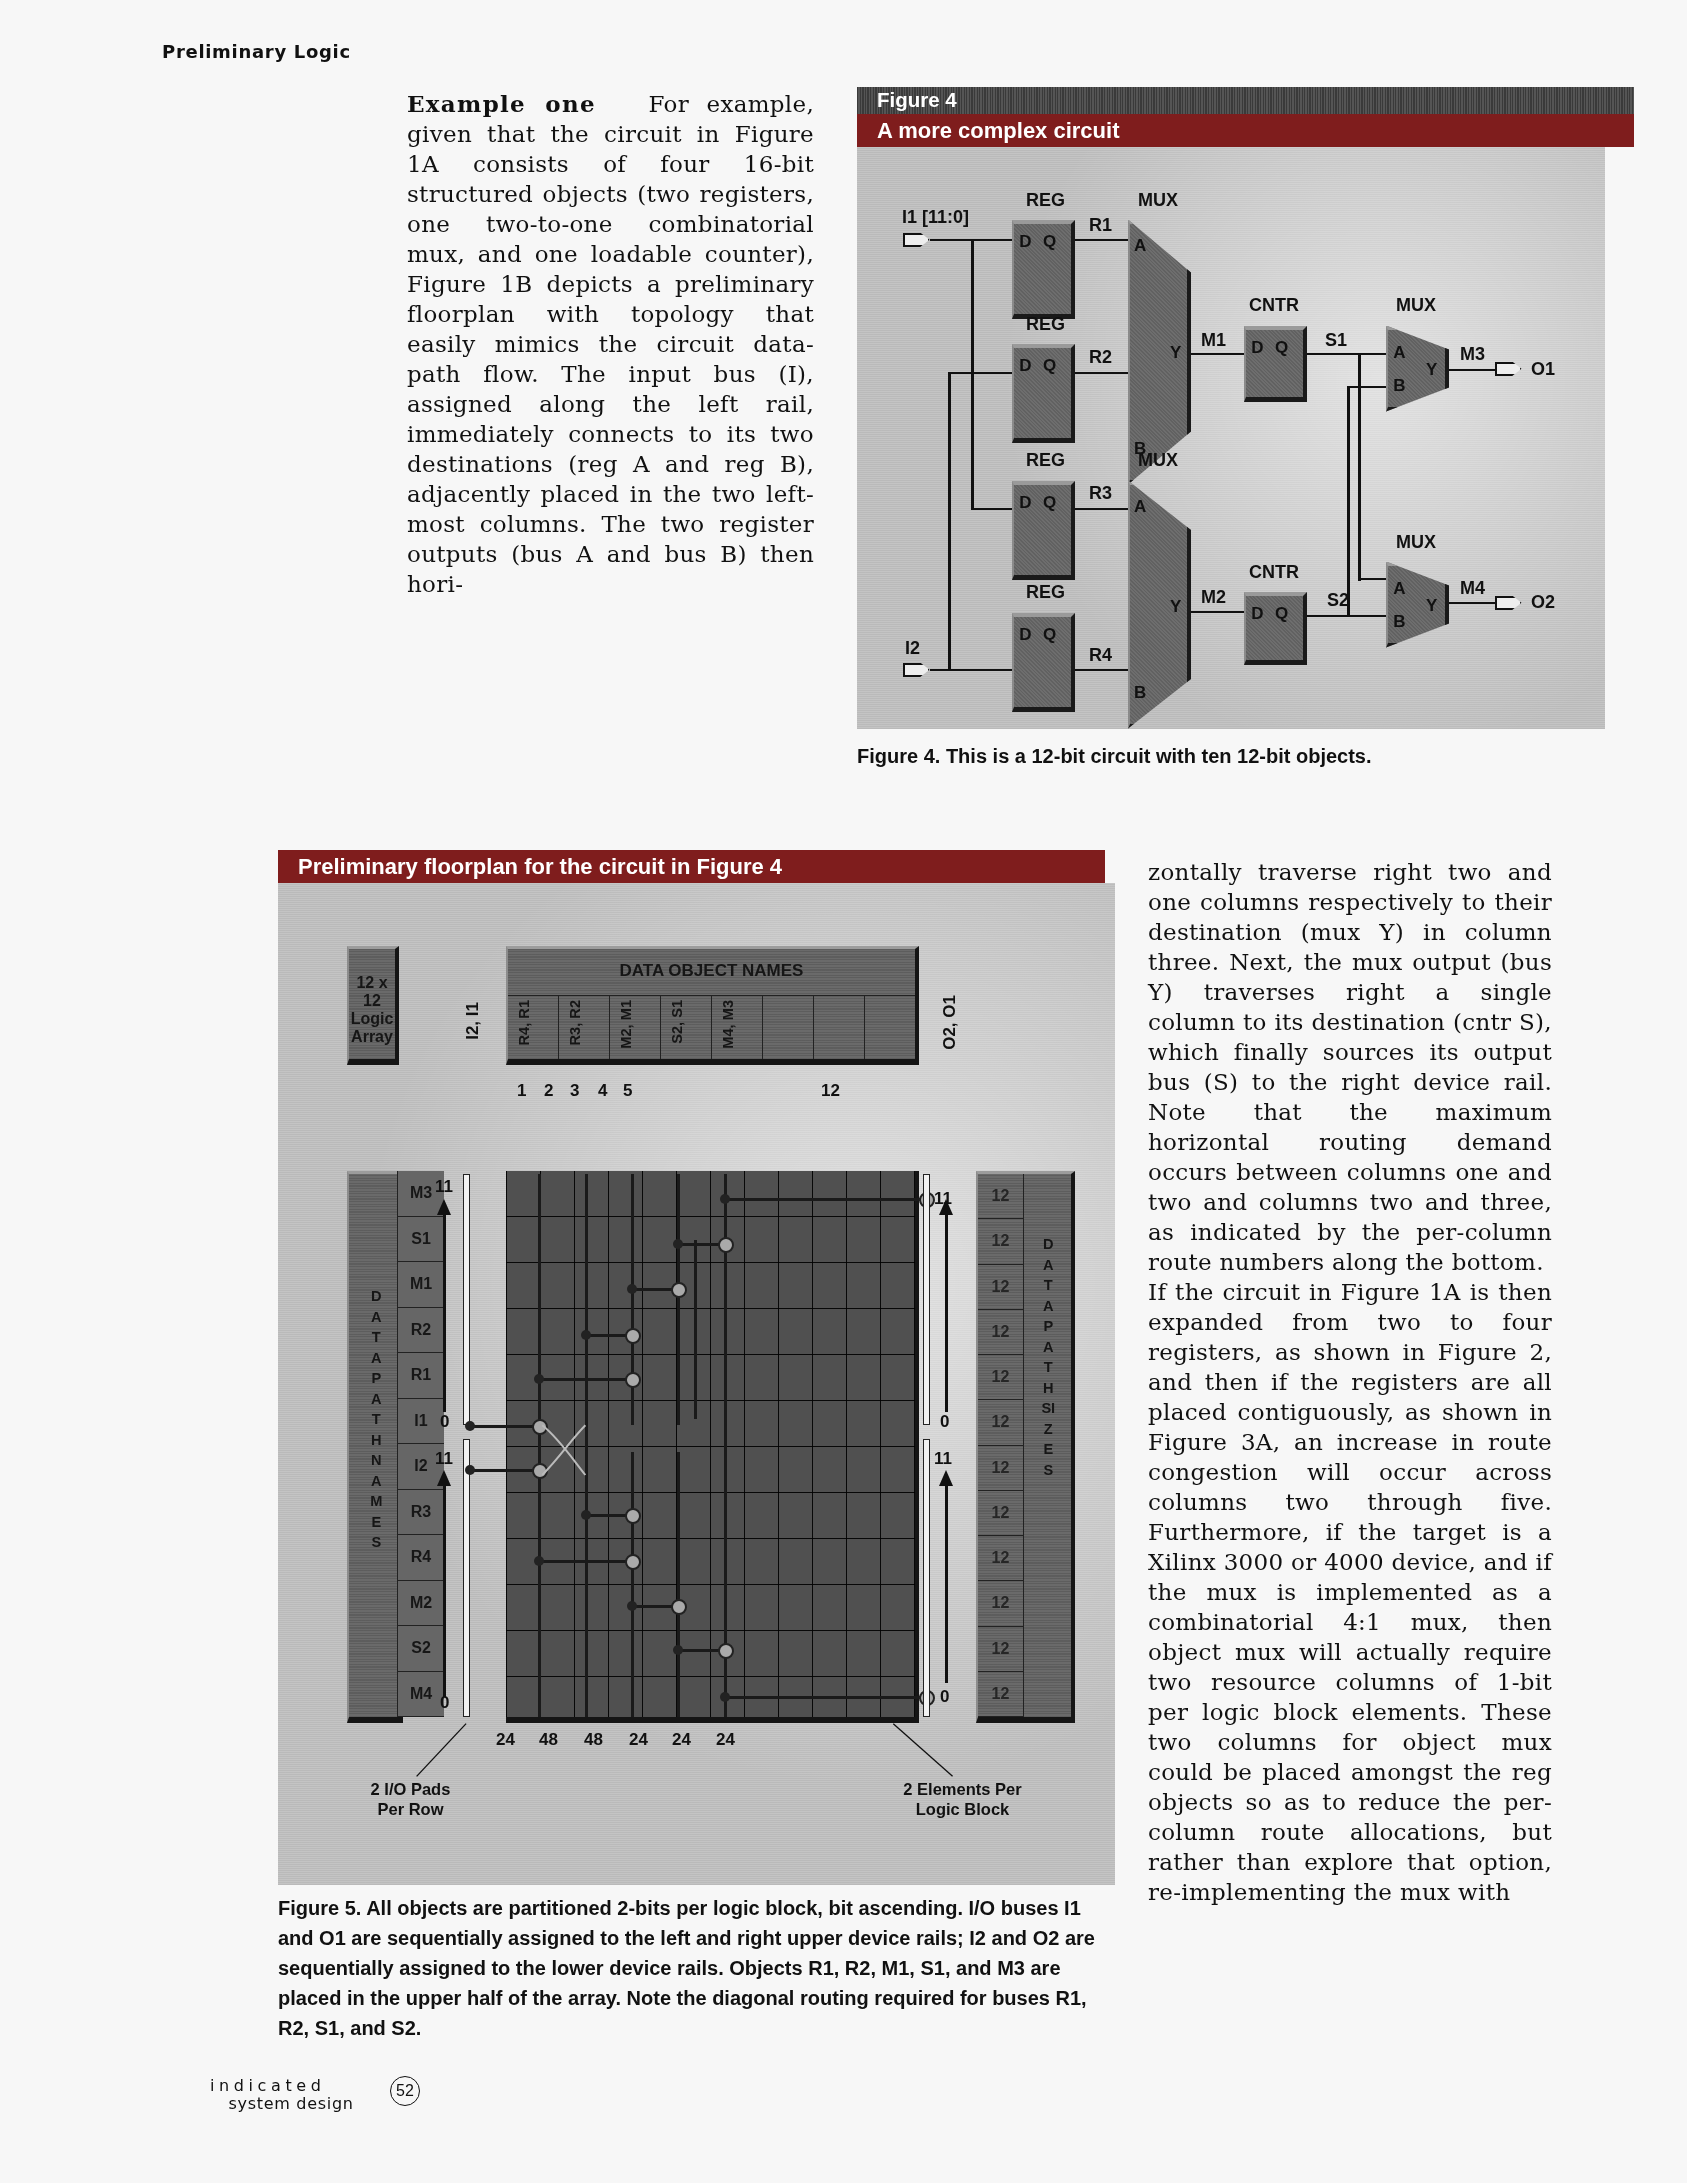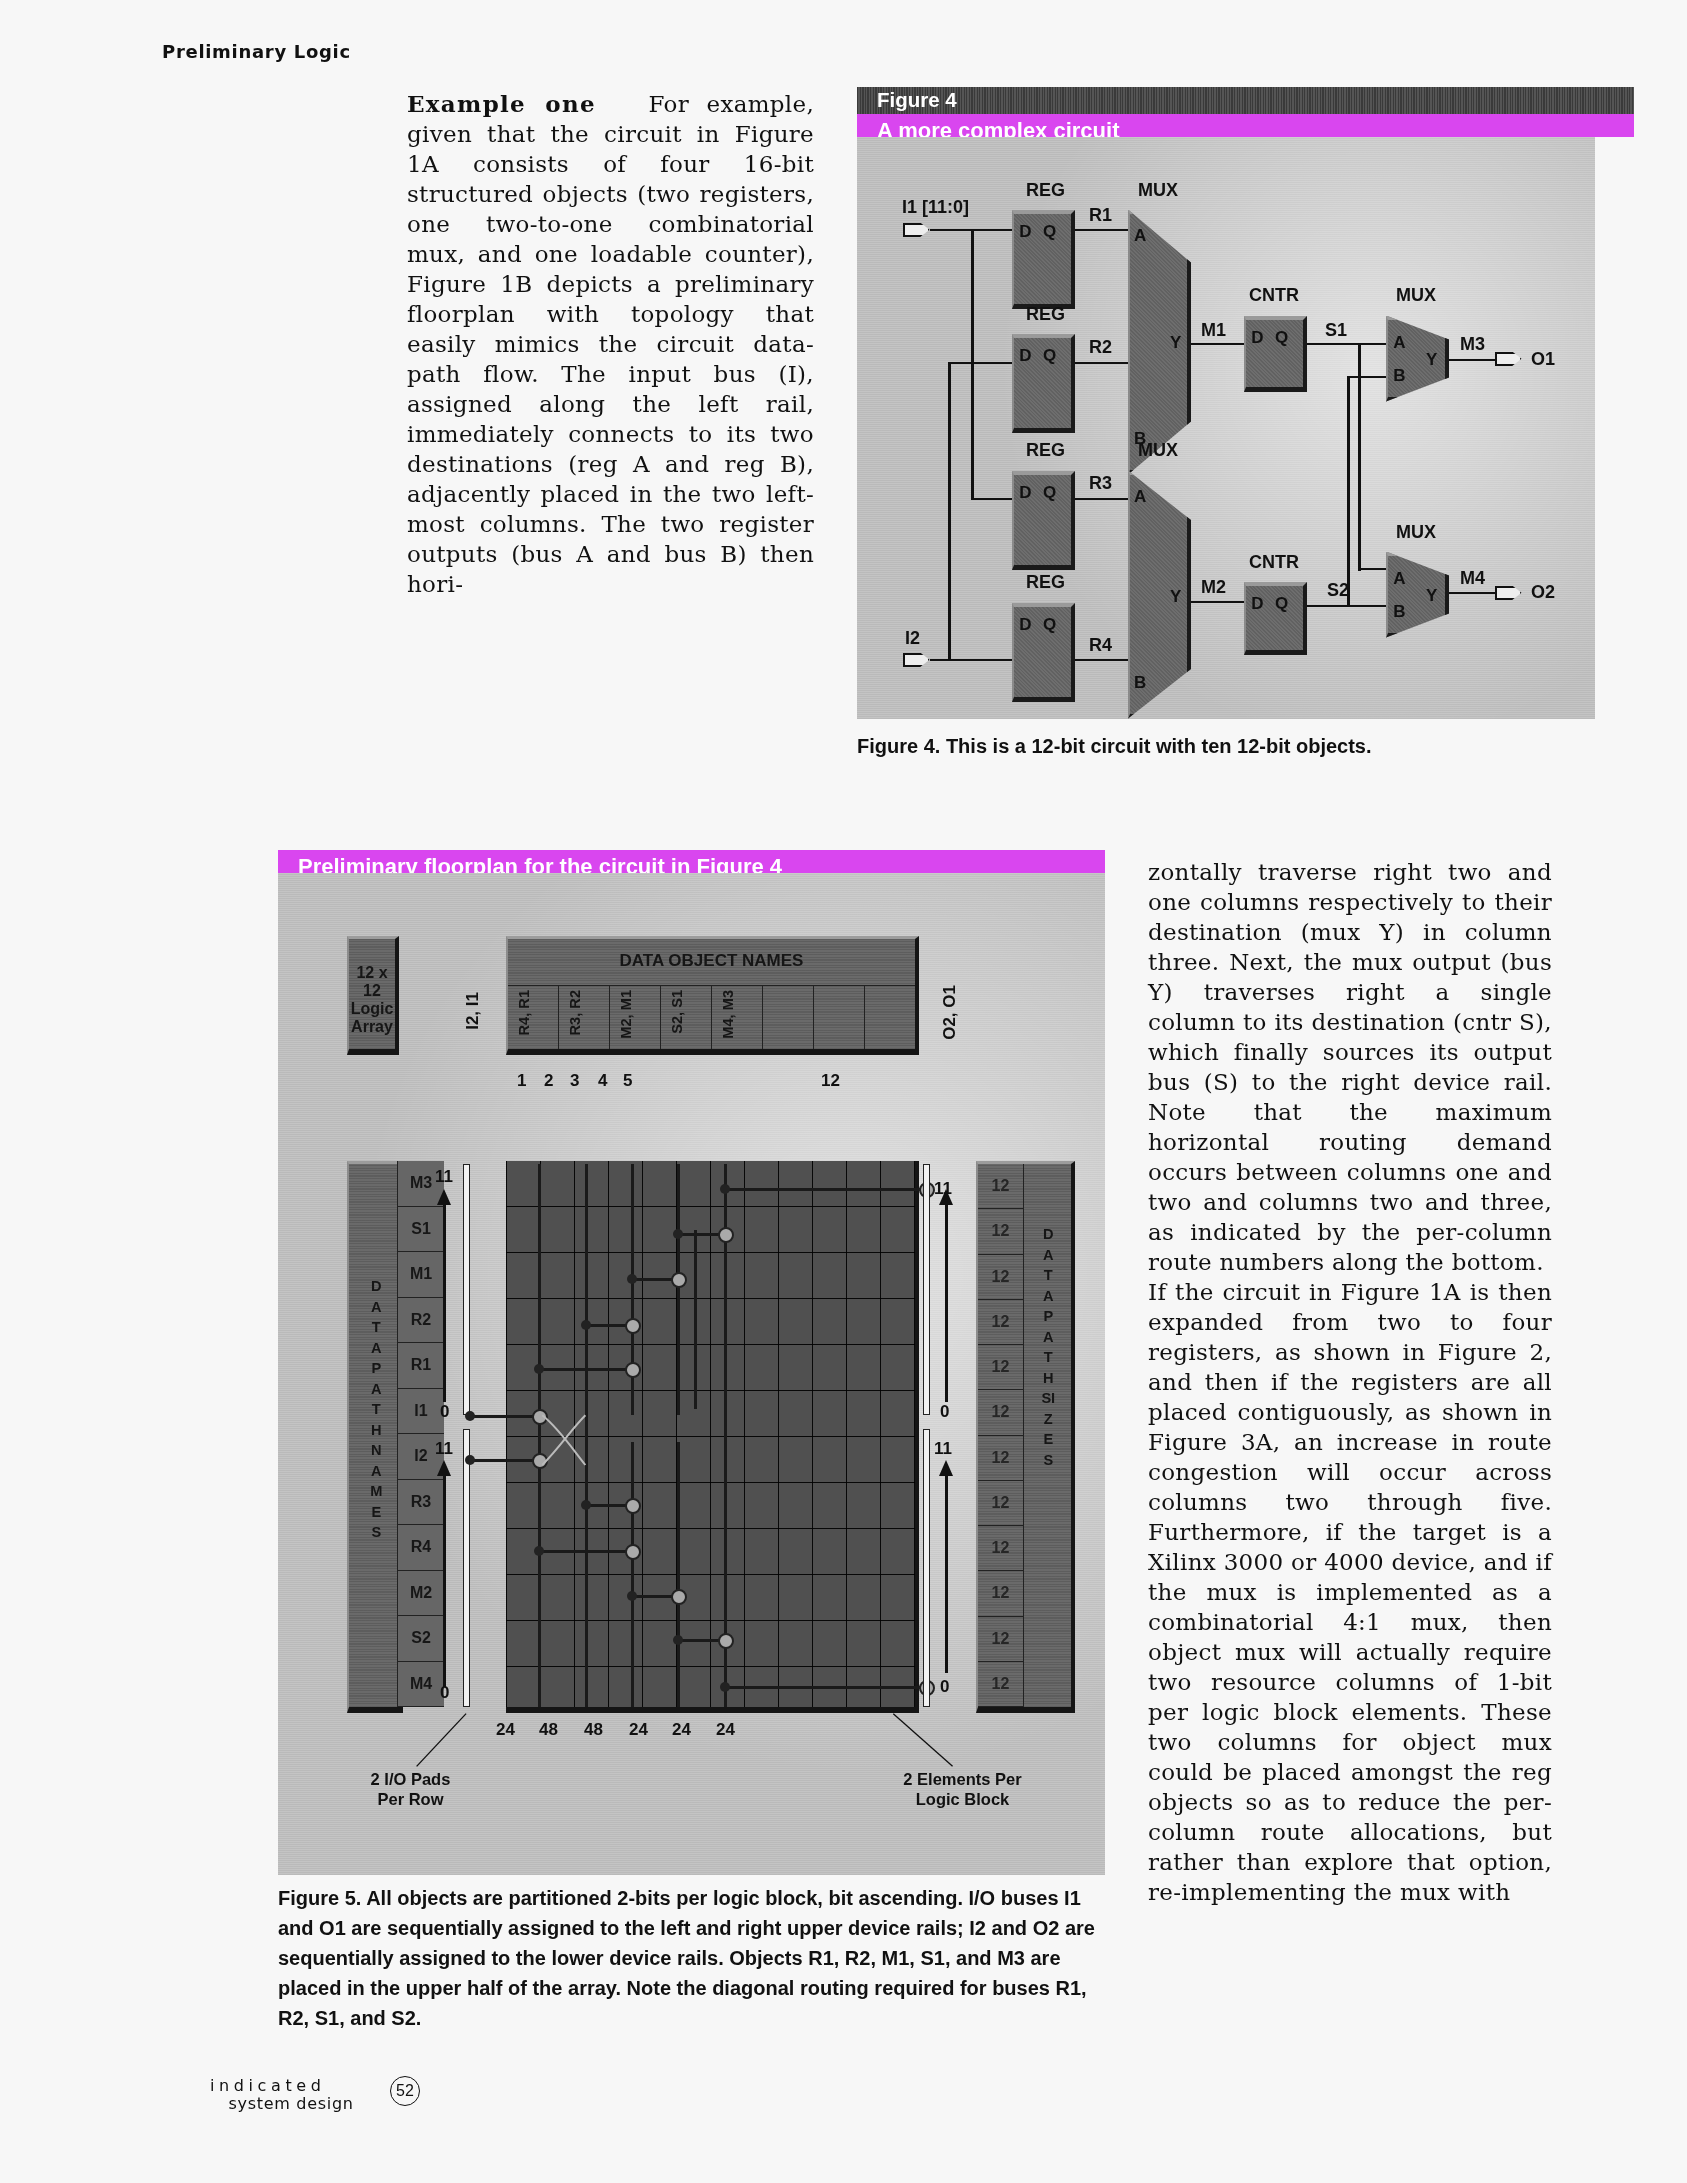--- a/index.html
+++ b/index.html
@@ -11,25 +11,25 @@
   .body-col { font-family:"DejaVu Serif", serif; font-size:23px; line-height:30px; text-align:justify;
          letter-spacing:0.3px; }
   .body-col p { margin:0; }
   .body-col .lead { font-weight:bold; letter-spacing:1.3px; }
   .col-left { left:407px; top:89px; width:407px; }
   .col-right { left:1148px; top:857px; width:404px; }
   
   .fig-head-top { background:#4a4a4a; color:#fff; font-family:"Liberation Sans", sans-serif; font-weight:bold;
          font-size:20.5px; padding:1.3px 0 0 20px; height:26.5px; box-sizing:border-box;
          background-image:repeating-linear-gradient(90deg,#3a3a3a 0 1.3px,#555 1.3px 2.6px); }
-  .fig-head-bot { background:#d946ef; color:#fff; font-family:"Liberation Sans", sans-serif; font-weight:bold;
-         font-size:22px; padding:4px 4px 0 20px; height:23px; box-sizing:border-box; }
+  .fig-head-bot { background:#7f1d1d; color:#fff; font-family:"Liberation Sans", sans-serif; font-weight:bold;
+         font-size:22px; padding:4px 4px 0 20px; height:33px; box-sizing:border-box; }
   .fig-bg { background:#c4c4c4;
          background-image:radial-gradient(circle at 70% 40%, rgba(255,255,255,0.55), rgba(255,255,255,0) 60%),
-                          repeating-linear-gradient(0deg, rgba(0,0,0,0.05) 0 0.7px, rgba(0,0,0,0) 0.7px 2px); }
+                          repeating-linear-gradient(0deg, rgba(0,0,0,0.05) 0 0.7px, rgba(0,0,0,0) 0.7px 2px);padding-left:10px; }
   .caption { font-family:"Liberation Sans", sans-serif; font-weight:bold; font-size:20px; line-height:30px; }
   
   .fig4 { left:857px; top:87px; width:777px; }
   .fig4 .diagram { position:relative; width:738px; height:582px; }
   .lbl { position:absolute; font-family:"Liberation Sans", sans-serif; font-weight:bold; font-size:18px; white-space:nowrap; }
   .block { position:absolute; background:#6e6e6e; border-top:4px solid #9a9a9a; border-left:2.6px solid #8a8a8a;
          border-right:4px solid #1a1a1a; border-bottom:5.3px solid #1a1a1a; box-sizing:border-box;
          background-image:repeating-linear-gradient(45deg, rgba(0,0,0,0.12) 0 1.3px, rgba(0,0,0,0) 1.3px 2.6px); }
   .block .pin { position:absolute; font-family:"Liberation Sans", sans-serif; font-weight:bold; font-size:17px; color:#111; }
   .wire-h { position:absolute; height:2.6px; background:#111; }

